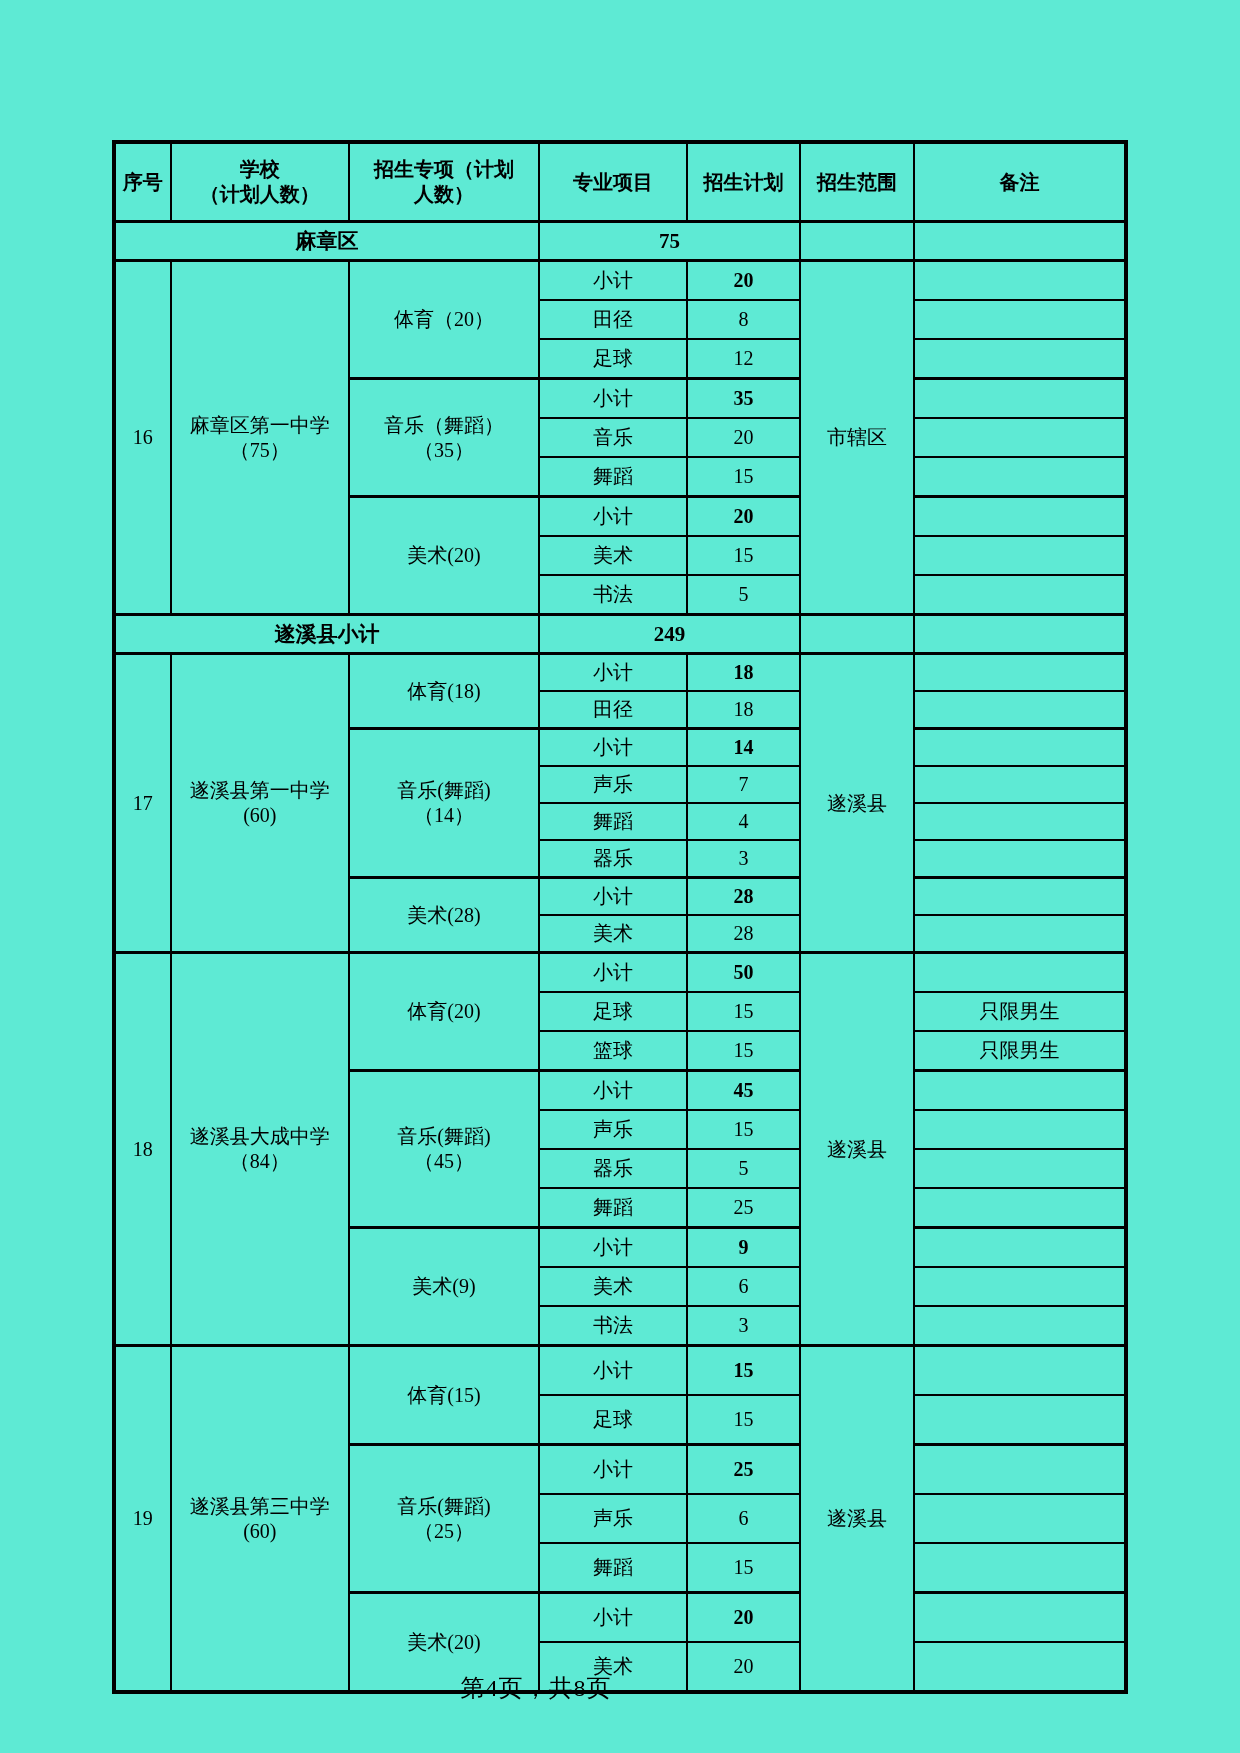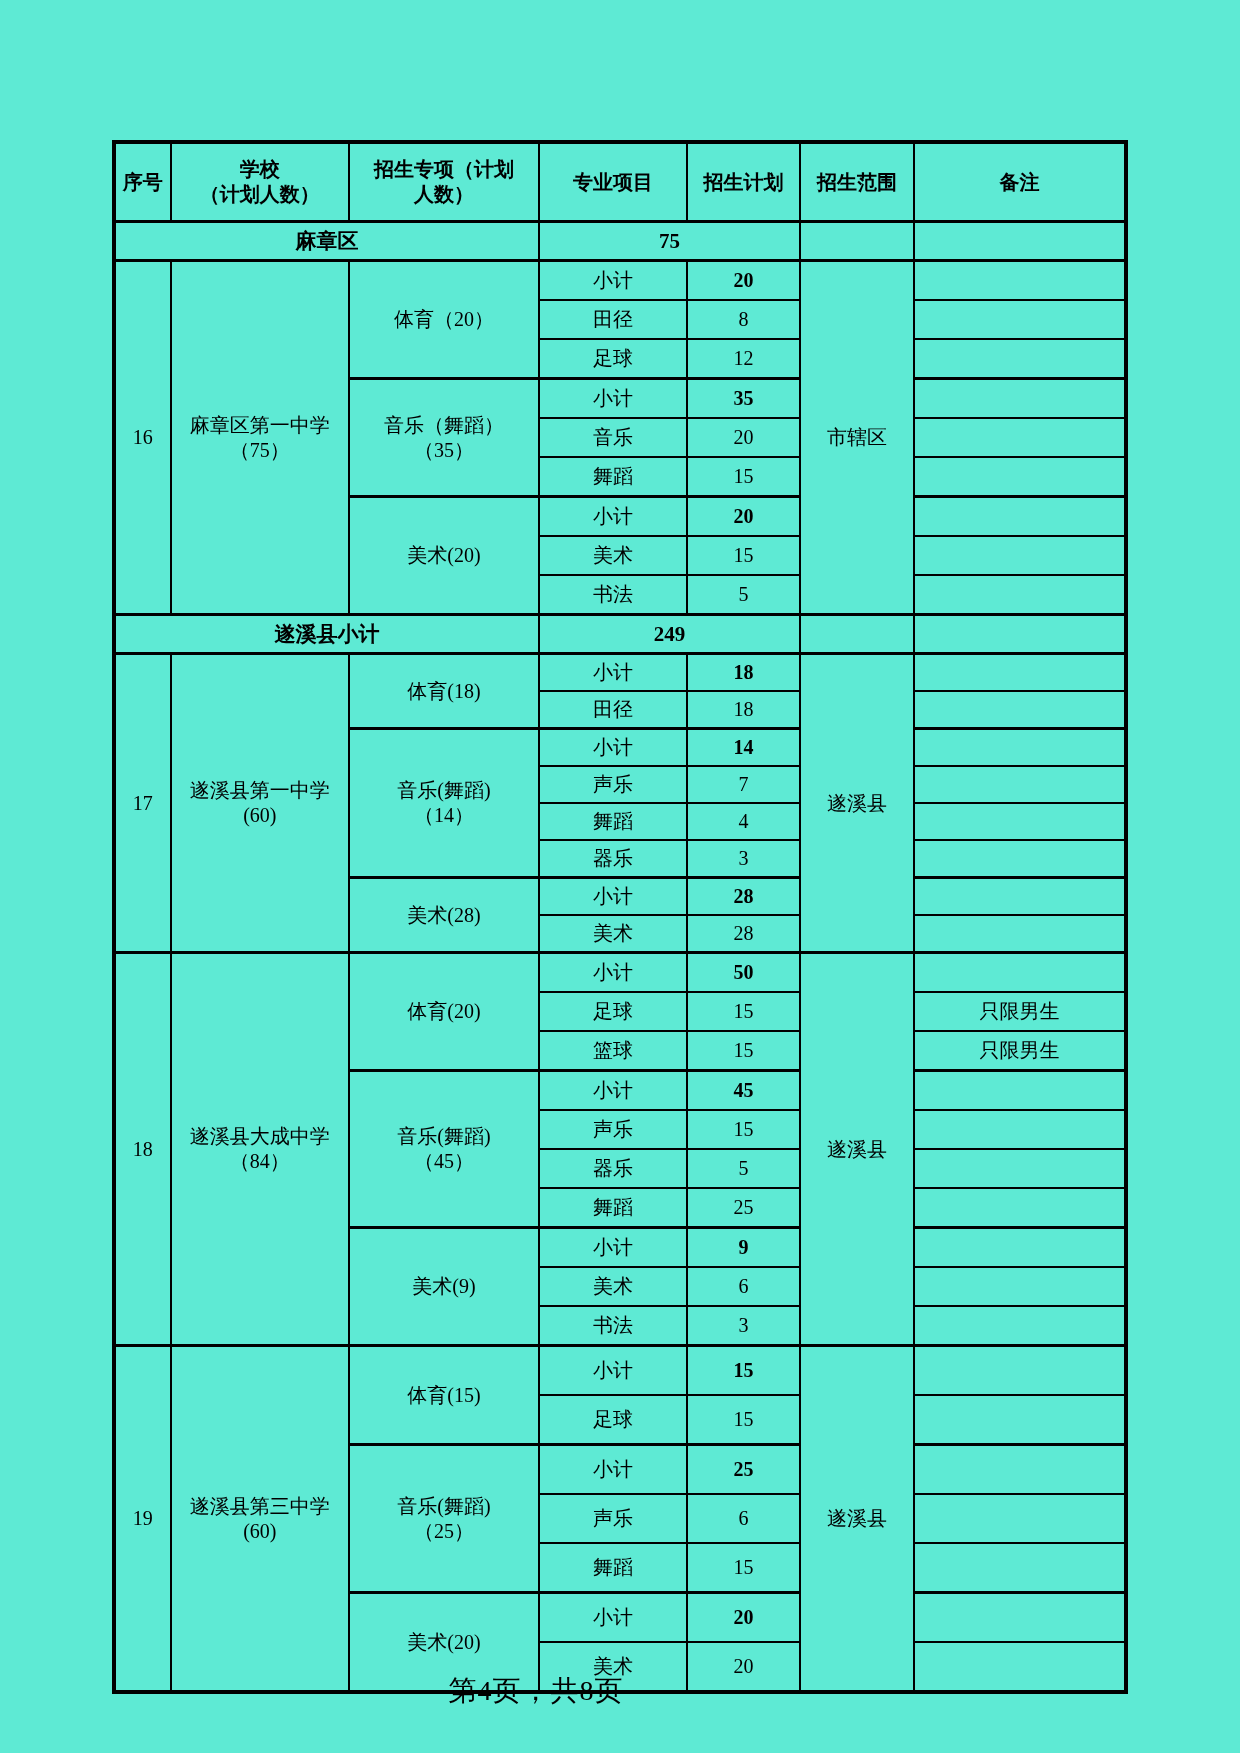--- a/index.html
+++ b/index.html
@@ -23,21 +23,21 @@
   tr.school-18 > td{height:37px;}
   tr.school-19 > td{height:47px;}
   tr.sstart > td{border-top-width:3px;}
   tr.gstart > td{border-top-width:3px;}
   tr.sub td.item-cell{font-weight:normal;font-family:"Liberation Sans","DejaVu Sans",sans-serif;}
   tr.sub td.value-cell{font-weight:bold;}
   td.value-cell, td.section-total{font-size:21px;font-family:Liberation Serif, serif;}
   td.school-name, td.group-label{font-size:20px;}
   .page-footer{
     position:absolute;left:0;top:1672px;width:1072px;text-align:center;
-    font-size:28px;letter-spacing:1px;
+    font-size:24px;letter-spacing:1px;
   }
 </style>
 </head>
 <body>
 
 <div class="sheet">
   <table class="grid">
     <colgroup>
       <col style="width:56px">
         <col style="width:177px">

